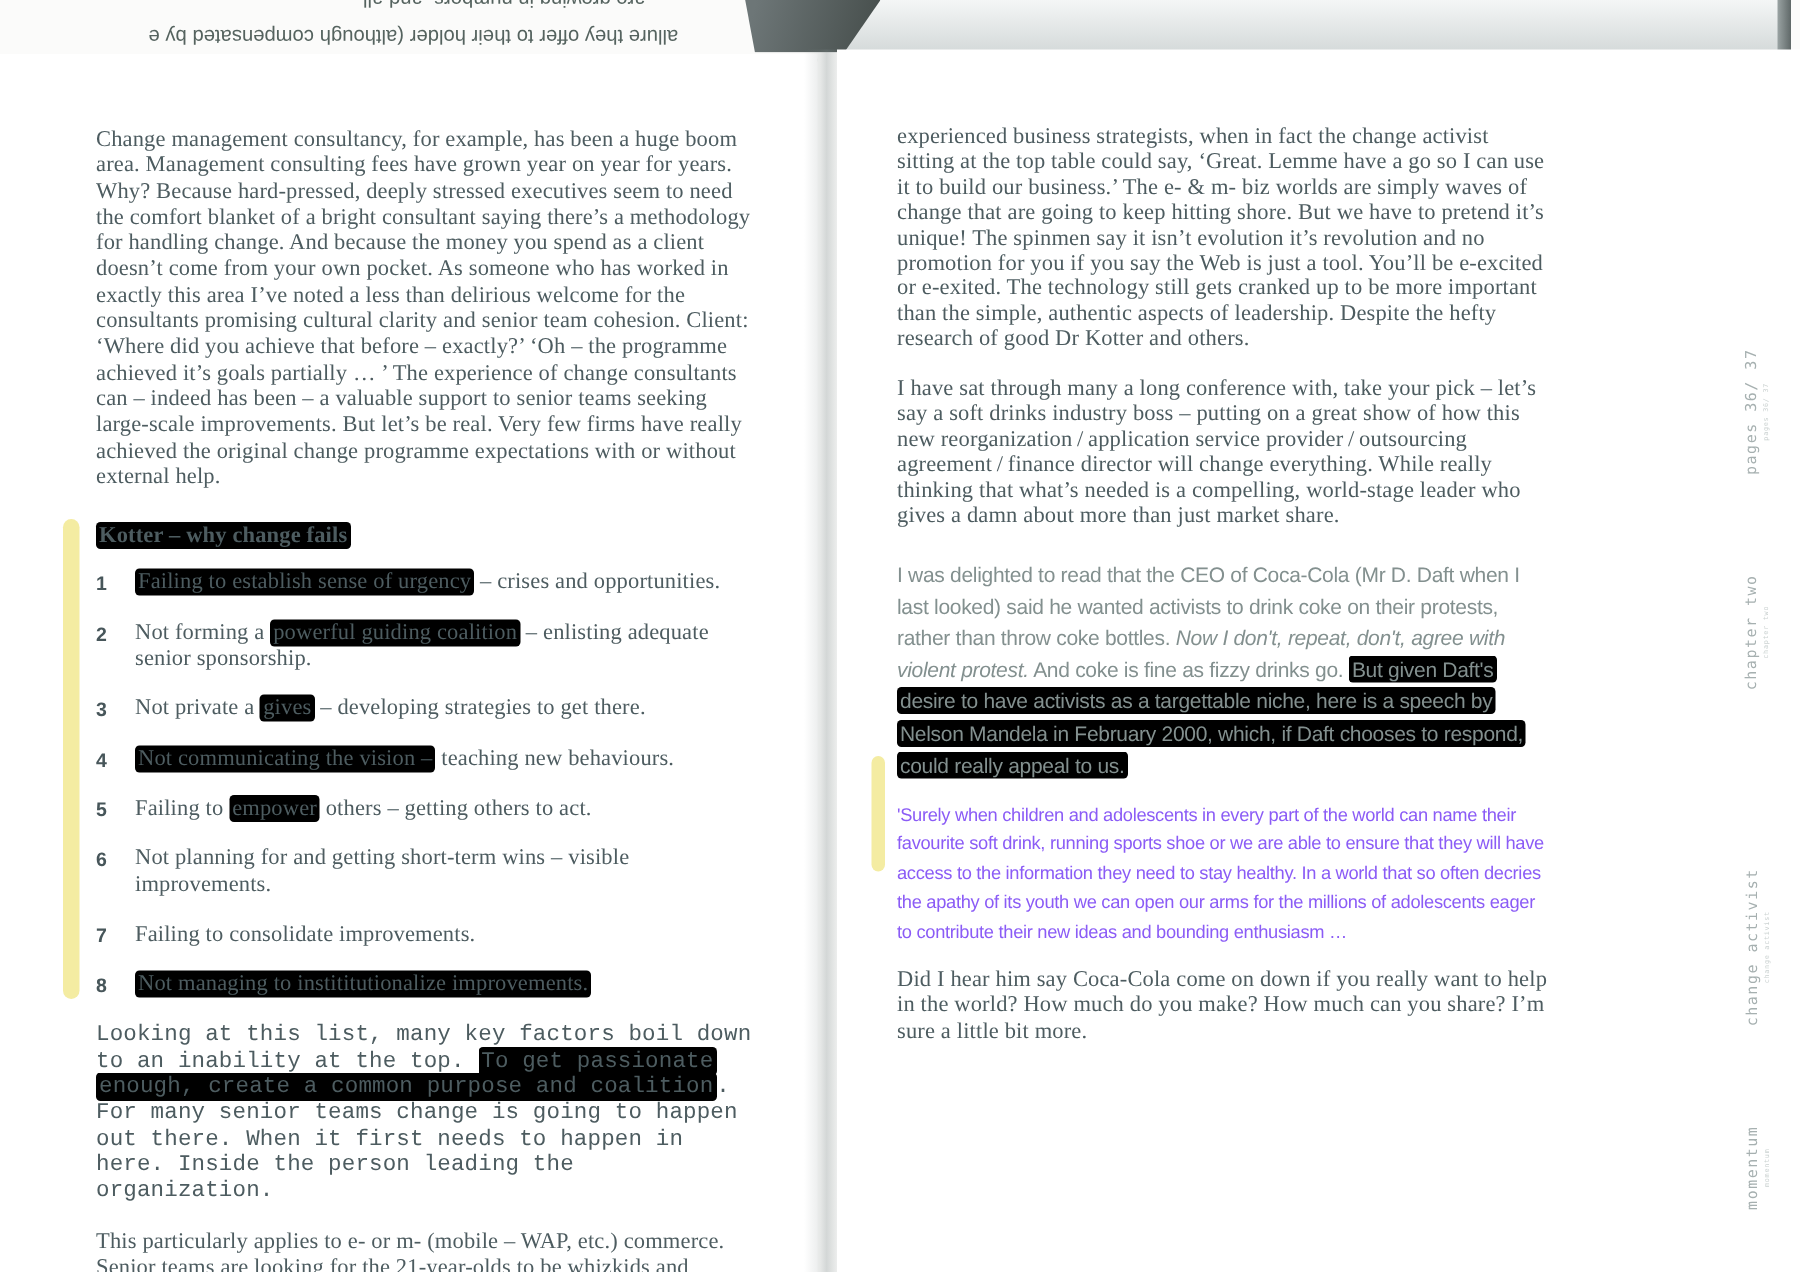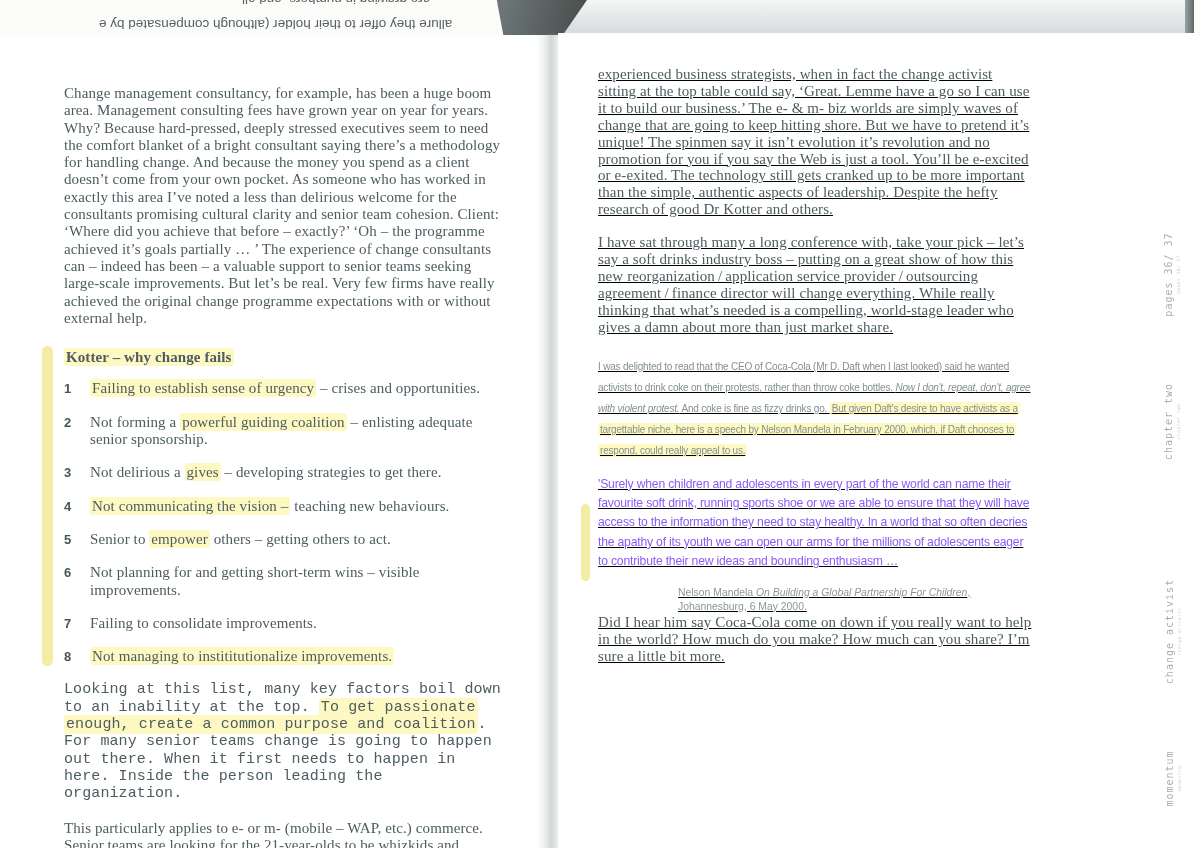--- a/index.html
+++ b/index.html
@@ -1,22 +1,22 @@
 <!DOCTYPE html>
 <html><head>
 <meta charset="utf-8">
 <style>
   html,body{margin:0;padding:0;}
   #scan{position:relative;width:1200px;height:848px;background:#fbfbfa;overflow:hidden;}
   .page{position:absolute;background:#ffffff;}
   .serif{font-family:"Liberation Serif",serif;font-size:15px;line-height:17.3px;color:#4d5c60;letter-spacing:0.1px;}
-  .sans{font-family:"Liberation Sans",sans-serif;font-size:10px;line-height:21.2px;color:#83908f;letter-spacing:-0.2px;}
+  .sans{font-family:"Liberation Sans",sans-serif;font-size:14px;line-height:21.2px;color:#83908f;letter-spacing:-0.2px;}
   .quote{font-family:"Liberation Sans",sans-serif;font-size:12.2px;line-height:19.4px;color:#8b5cf6;letter-spacing:-0.2px;}
   .para{margin:0 0 16px 0;}
-  .hl{background:#fef9c3;border-radius:3px;padding:1px 2px;box-decoration-break:clone;-webkit-box-decoration-break:clone;}
+  .hl{background:#000000;border-radius:3px;padding:1px 2px;box-decoration-break:clone;-webkit-box-decoration-break:clone;}
   .hl:empty{display:none;}
   .kotter-head{font-weight:bold;margin:22px 0 0 0;}
   .list{margin-top:14px;}
   .list-row{display:flex;margin-bottom:16px;}
   .num{width:26px;flex:0 0 26px;font-family:"Liberation Sans",sans-serif;font-weight:bold;font-size:13px;color:#47565a;padding-top:1px;}
   .item-text{flex:1;}
   .attribution{font-family:"Liberation Sans",sans-serif;font-size:10.4px;line-height:14px;color:#8c9799;margin:2px 0 0 80px;}
   .attribution .it{font-style:italic;}
   .it{font-style:italic;}
   .final-serif{}
@@ -53,29 +53,29 @@
         <div class="list-row">
           <span class="num">1</span>
           <span class="serif item-text"><span></span><span class="hl">Failing to establish sense of urgency</span><span> – crises and opportunities.</span></span>
         </div>
         <div class="list-row">
           <span class="num">2</span>
           <span class="serif item-text"><span>Not forming a </span><span class="hl">powerful guiding coalition</span><span> – enlisting adequate senior sponsorship.</span></span>
         </div>
         <div class="list-row">
           <span class="num">3</span>
-          <span class="serif item-text"><span>Not delirious a </span><span class="hl">gives</span><span> – developing strategies to get there.</span></span>
+          <span class="serif item-text"><span>Not private a </span><span class="hl">gives</span><span> – developing strategies to get there.</span></span>
         </div>
         <div class="list-row">
           <span class="num">4</span>
           <span class="serif item-text"><span></span><span class="hl">Not communicating the vision –</span><span> teaching new behaviours.</span></span>
         </div>
         <div class="list-row">
           <span class="num">5</span>
-          <span class="serif item-text"><span>Senior to </span><span class="hl">empower</span><span> others – getting others to act.</span></span>
+          <span class="serif item-text"><span>Failing to </span><span class="hl">empower</span><span> others – getting others to act.</span></span>
         </div>
         <div class="list-row">
           <span class="num">6</span>
           <span class="serif item-text"><span>Not planning for and getting short-term wins – visible improvements.</span><span></span></span>
         </div>
         <div class="list-row">
           <span class="num">7</span>
           <span class="serif item-text"><span>Failing to consolidate improvements.</span><span></span></span>
         </div>
         <div class="list-row">
@@ -86,29 +86,28 @@
 
       <p class="serif para" style="margin-top:0;font-family:Liberation Mono, monospace;"><span>Looking at this list, many key factors boil down to an inability at the top. </span><span class="hl">To get passionate enough, create a common purpose and coalition</span><span>. For many senior teams change is going to happen out there. When it first needs to happen in here. Inside the person leading the organization.</span></p>
 
       <p class="serif para" style="margin-top:17px;">This particularly applies to e- or m- (mobile – WAP, etc.) commerce. Senior teams are looking for the 21-year-olds to be whizkids and</p>
     </div>
   </div>
 
   <div class="gutter"></div>
 
   <div class="page" style="left:558px;top:33px;width:642px;height:815px;">
-    <div style="padding:33px 0 0 40px;width:436px;text-decoration:underline;">
+    <div style="padding:50px 0 0 40px;width:436px;">
       <p class="serif para" style="line-height:16.9px;">experienced business strategists, when in fact the change activist sitting at the top table could say, ‘Great. Lemme have a go so I can use it to build our business.’ The e- &amp; m- biz worlds are simply waves of change that are going to keep hitting shore. But we have to pretend it’s unique! The spinmen say it isn’t evolution it’s revolution and no promotion for you if you say the Web is just a tool. You’ll be e-excited or e-exited. The technology still gets cranked up to be more important than the simple, authentic aspects of leadership. Despite the hefty research of good Dr Kotter and others.</p>
       <p class="serif para" style="line-height:16.9px;">I have sat through many a long conference with, take your pick – let’s say a soft drinks industry boss – putting on a great show of how this new reorganization / application service provider / outsourcing agreement / finance director will change everything. While really thinking that what’s needed is a compelling, world-stage leader who gives a damn about more than just market share.</p>
 
       <p class="sans para" style="margin-top:20px;margin-bottom:13px;"><span>I was delighted to read that the CEO of Coca-Cola (Mr D. Daft when I last looked) said he wanted activists to drink coke on their protests, rather than throw coke bottles. </span><span class="it">Now I don't, repeat, don't, agree with violent protest.</span><span> And coke is fine as fizzy drinks go. </span><span class="hl">But given Daft's desire to have activists as a targettable niche, here is a speech by Nelson Mandela in February 2000, which, if Daft chooses to respond, could really appeal to us.</span></p>
 
       <p class="quote para" style="margin-bottom:14px;">'Surely when children and adolescents in every part of the world can name their favourite soft drink, running sports shoe or we are able to ensure that they will have access to the information they need to stay healthy. In a world that so often decries the apathy of its youth we can open our arms for the millions of adolescents eager to contribute their new ideas and bounding enthusiasm …</p>
 
-      <p class="attribution"><span>Nelson Mandela </span><span class="it">On Building a Global Partnership For Children</span><span>, Johannesburg, 6 May 2000.</span></p>
 
       <p class="serif para final-serif">Did I hear him say Coca-Cola come on down if you really want to help in the world? How much do you make? How much can you share? I’m sure a little bit more.</p>
     </div>
   </div>
 
   <div class="bar" style="left:42px;top:346px;width:11px;height:320px;"></div>
   <div class="bar" style="left:581px;top:504px;width:9px;height:77px;border-radius:5px;"></div>
 
   <div class="margin-label" style="left:1088px;top:269px;">pages 36/ 37</div>
   <div class="margin-sub" style="left:1098px;top:272px;">pages 36/ 37</div>

